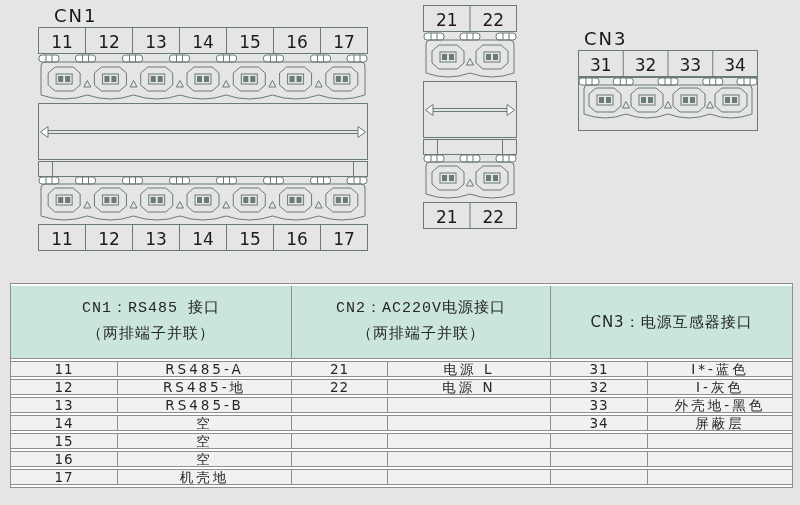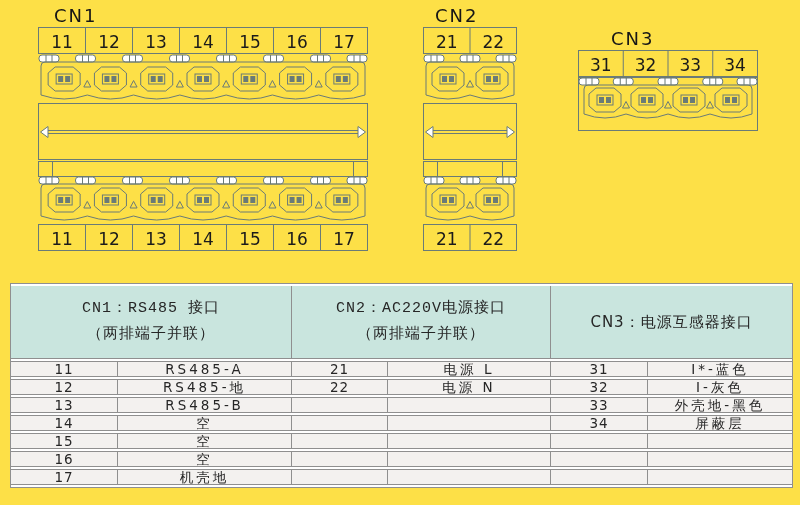--- a/index.html
+++ b/index.html
@@ -1,17 +1,17 @@
 <!DOCTYPE html>
 <html style="--header-bg: #c9e5de; --row-bg: #f3f1ef; --border: #8f8f8f; --text: #262626;"><head>
 <meta charset="utf-8">
 <style>
   html,body{margin:0;padding:0;background:#fff;}
   body{font-family:"DejaVu Sans","Liberation Sans",sans-serif;}
-  .page{position:relative;width:800px;height:505px;background:#fde047;overflow:hidden;}
+  .page{position:relative;width:800px;height:505px;background:#e5e5e5;overflow:hidden;}
   .diagram{position:absolute;left:0;top:0;width:800px;height:278px;}
   .conn{position:absolute;}
   .conn-label{height:22px;line-height:22px;font-size:18px;letter-spacing:2px;color:#161616;}
   .conn-svg{display:block;}
   svg text{font-family:"DejaVu Sans","Liberation Sans",sans-serif;}
 
   table.pins{position:absolute;left:10px;top:283px;width:781px;table-layout:fixed;
     border:1px solid var(--border);border-collapse:separate;border-spacing:0 2px;background:#fff;}
   table.pins th{background:var(--header-bg);height:72px;padding:0;font-weight:400;
     font-size:15px;letter-spacing:1px;color:var(--text);vertical-align:middle;
@@ -185,21 +185,20 @@
           <text x="165" y="217.5" text-anchor="middle" font-size="17" fill="#1b1b1b">14</text>
           <line x1="188.5" y1="197.5" x2="188.5" y2="223.5" stroke="#6a7b77"></line>
           <text x="212" y="217.5" text-anchor="middle" font-size="17" fill="#1b1b1b">15</text>
           <line x1="235.5" y1="197.5" x2="235.5" y2="223.5" stroke="#6a7b77"></line>
           <text x="259" y="217.5" text-anchor="middle" font-size="17" fill="#1b1b1b">16</text>
           <line x1="282.5" y1="197.5" x2="282.5" y2="223.5" stroke="#6a7b77"></line>
           <text x="306" y="217.5" text-anchor="middle" font-size="17" fill="#1b1b1b">17</text>
         </svg>
     </div>
     <div class="conn" style="left:423px;top:5px;">
-      <div class="conn-label" style="padding-left:12px;">CN2</div>
       <svg class="conn-svg" width="94" height="225">
           <rect x="0.5" y="0.5" width="93" height="26" fill="none" stroke="#6a7b77"></rect>
           <text x="23.75" y="20.5" text-anchor="middle" font-size="17" fill="#1b1b1b">21</text>
           <line x1="47" y1="0.5" x2="47" y2="26.5" stroke="#6a7b77"></line>
           <text x="70.25" y="20.5" text-anchor="middle" font-size="17" fill="#1b1b1b">22</text>
           <rect x="1" y="28" width="20" height="7" rx="3" fill="#fff" stroke="#6a7b77"></rect>
           <line x1="8" y1="28" x2="8" y2="35" stroke="#6a7b77"></line>
           <line x1="14" y1="28" x2="14" y2="35" stroke="#6a7b77"></line>
           <rect x="37" y="28" width="20" height="7" rx="3" fill="#fff" stroke="#6a7b77"></rect>
           <line x1="44" y1="28" x2="44" y2="35" stroke="#6a7b77"></line>
@@ -244,21 +243,21 @@
           <rect x="63" y="170" width="5" height="6" fill="#6a7b77"></rect>
           <rect x="70" y="170" width="5" height="6" fill="#6a7b77"></rect>
           <polygon points="47,174.5 50.5,181 43.5,181" fill="none" stroke="#6a7b77"></polygon>
           <rect x="0.5" y="197.5" width="93" height="26" fill="none" stroke="#6a7b77"></rect>
           <text x="23.75" y="217.5" text-anchor="middle" font-size="17" fill="#1b1b1b">21</text>
           <line x1="47" y1="197.5" x2="47" y2="223.5" stroke="#6a7b77"></line>
           <text x="70.25" y="217.5" text-anchor="middle" font-size="17" fill="#1b1b1b">22</text>
         </svg>
     </div>
     <div class="conn" style="left:578px;top:28px;">
-      <div class="conn-label" style="padding-left:6px;margin-left:27px;">CN3</div>
+      <div class="conn-label" style="padding-left:6px;">CN3</div>
       <svg class="conn-svg" width="180" height="83">
           <rect x="0.5" y="0.5" width="179" height="26" fill="none" stroke="#6a7b77"></rect>
           <text x="22.875" y="20.5" text-anchor="middle" font-size="17" fill="#1b1b1b">31</text>
           <line x1="45.25" y1="0.5" x2="45.25" y2="26.5" stroke="#6a7b77"></line>
           <text x="67.625" y="20.5" text-anchor="middle" font-size="17" fill="#1b1b1b">32</text>
           <line x1="90" y1="0.5" x2="90" y2="26.5" stroke="#6a7b77"></line>
           <text x="112.375" y="20.5" text-anchor="middle" font-size="17" fill="#1b1b1b">33</text>
           <line x1="134.75" y1="0.5" x2="134.75" y2="26.5" stroke="#6a7b77"></line>
           <text x="157.125" y="20.5" text-anchor="middle" font-size="17" fill="#1b1b1b">34</text>
           <rect x="0.5" y="27.5" width="179" height="53" fill="none" stroke="#6a7b77"></rect>

